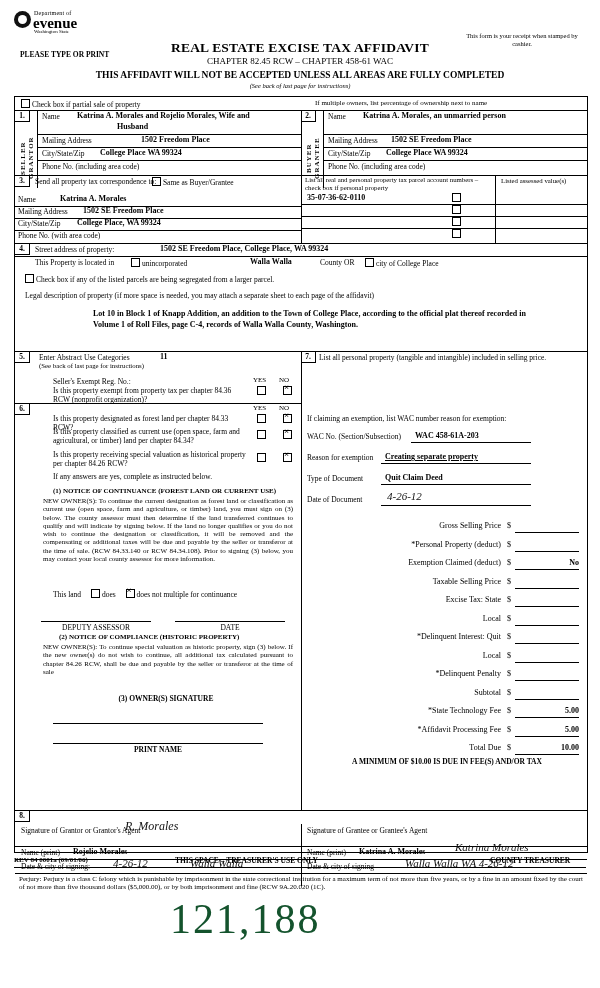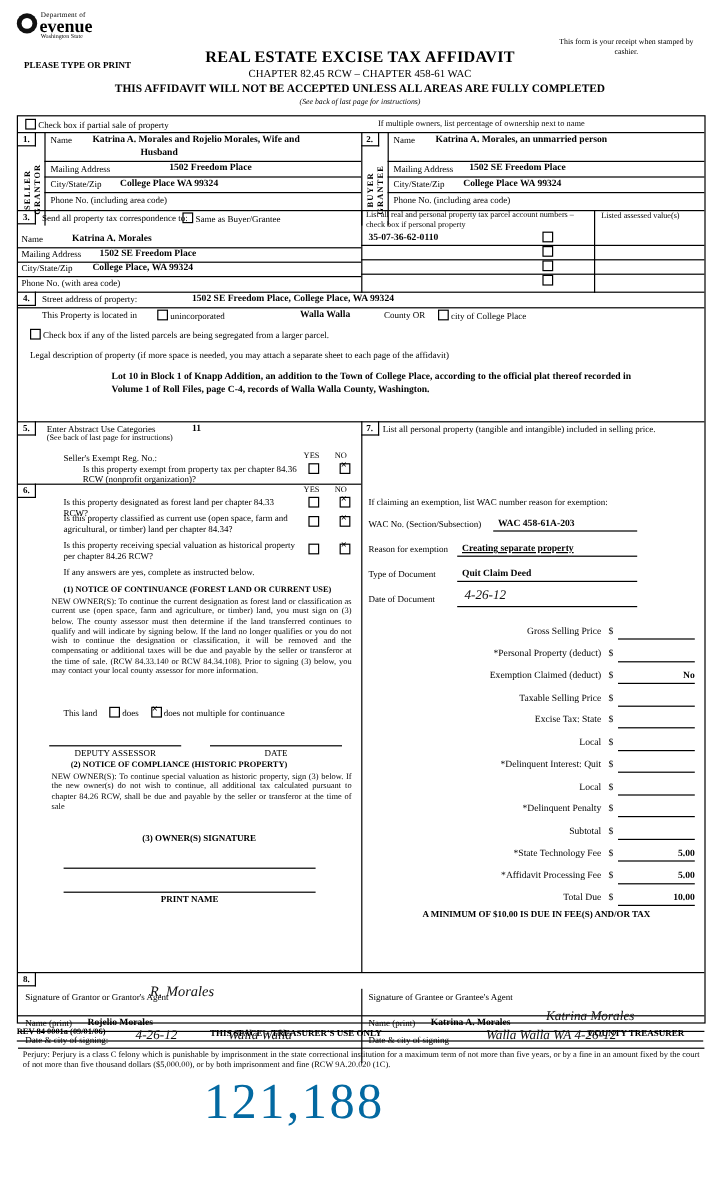--- a/index.html
+++ b/index.html
@@ -38,21 +38,21 @@
   .chk{display:inline-block;width:7px;height:7px;border:1px solid #000;vertical-align:-1px;position:relative;}
   .chk.x:after{content:"×";position:absolute;left:0px;top:-4px;font-size:9px;line-height:9px;font-weight:bold;}
   .vert{position:absolute;font-size:7px;font-weight:bold;letter-spacing:1px;writing-mode:vertical-rl;transform:rotate(180deg);text-align:center;}
 
   .val{font-weight:bold;font-size:8px;}
 
   .money{position:absolute;font-size:8px;}
   .mline{position:absolute;border-bottom:1px solid #000;}
 
   .sig{font-family:"Liberation Serif",serif;font-style:italic;font-size:12px;color:#111;}
-  .bignum{position:absolute;left:170px;top:895px;font-size:42px;font-family:"Liberation Serif",serif;color:#0369a1;letter-spacing:2px;}
+  .bignum{position:absolute;left:170px;top:895px;font-size:42px;font-family:"Liberation Serif",serif;color:#14532d;letter-spacing:2px;}
   .foot{position:absolute;font-size:7px;}
 </style>
 </head>
 <body>
 
 <div id="sheet">
 
   <div class="logo">
     <div class="circle"></div>
     <div class="dept">Department of</div>
@@ -177,21 +177,21 @@
     <div class="numbox" style="left:0;top:254px;">5.</div>
     <div class="ln vl" style="left:286px;top:254px;height:459px;"></div>
 
     <div class="cell" style="left:24px;top:256px;">Enter Abstract Use Categories</div>
     <div class="cell val" style="left:145px;top:255px;">11</div>
     <div class="cell" style="left:24px;top:265px;font-size:6.8px;">(See back of last page for instructions)</div>
 
     <div class="cell" style="left:38px;top:280px;">Seller's Exempt Reg. No.:</div>
     <div class="cell" style="left:238px;top:279px;font-size:7px;">YES</div>
     <div class="cell" style="left:264px;top:279px;font-size:7px;">NO</div>
-    <div class="cell" style="left:54px;top:289px;width:195px;line-height:1.2;">Is this property exempt from property tax per chapter 84.36 RCW (nonprofit organization)?</div>
+    <div class="cell" style="left:38px;top:289px;width:195px;line-height:1.2;">Is this property exempt from property tax per chapter 84.36 RCW (nonprofit organization)?</div>
     <div class="cell" style="left:242px;top:289px;"><span class="chk"></span></div>
     <div class="cell" style="left:268px;top:289px;"><span class="chk x"></span></div>
 
     <div class="ln hl" style="left:0;top:306px;width:286px;"></div>
 
     <div class="numbox" style="left:0;top:306px;">6.</div>
     <div class="cell" style="left:238px;top:307px;font-size:7px;">YES</div>
     <div class="cell" style="left:264px;top:307px;font-size:7px;">NO</div>
 
     <div class="cell" style="left:38px;top:317px;width:196px;line-height:1.2;">Is this property designated as forest land per chapter 84.33 RCW?</div>

